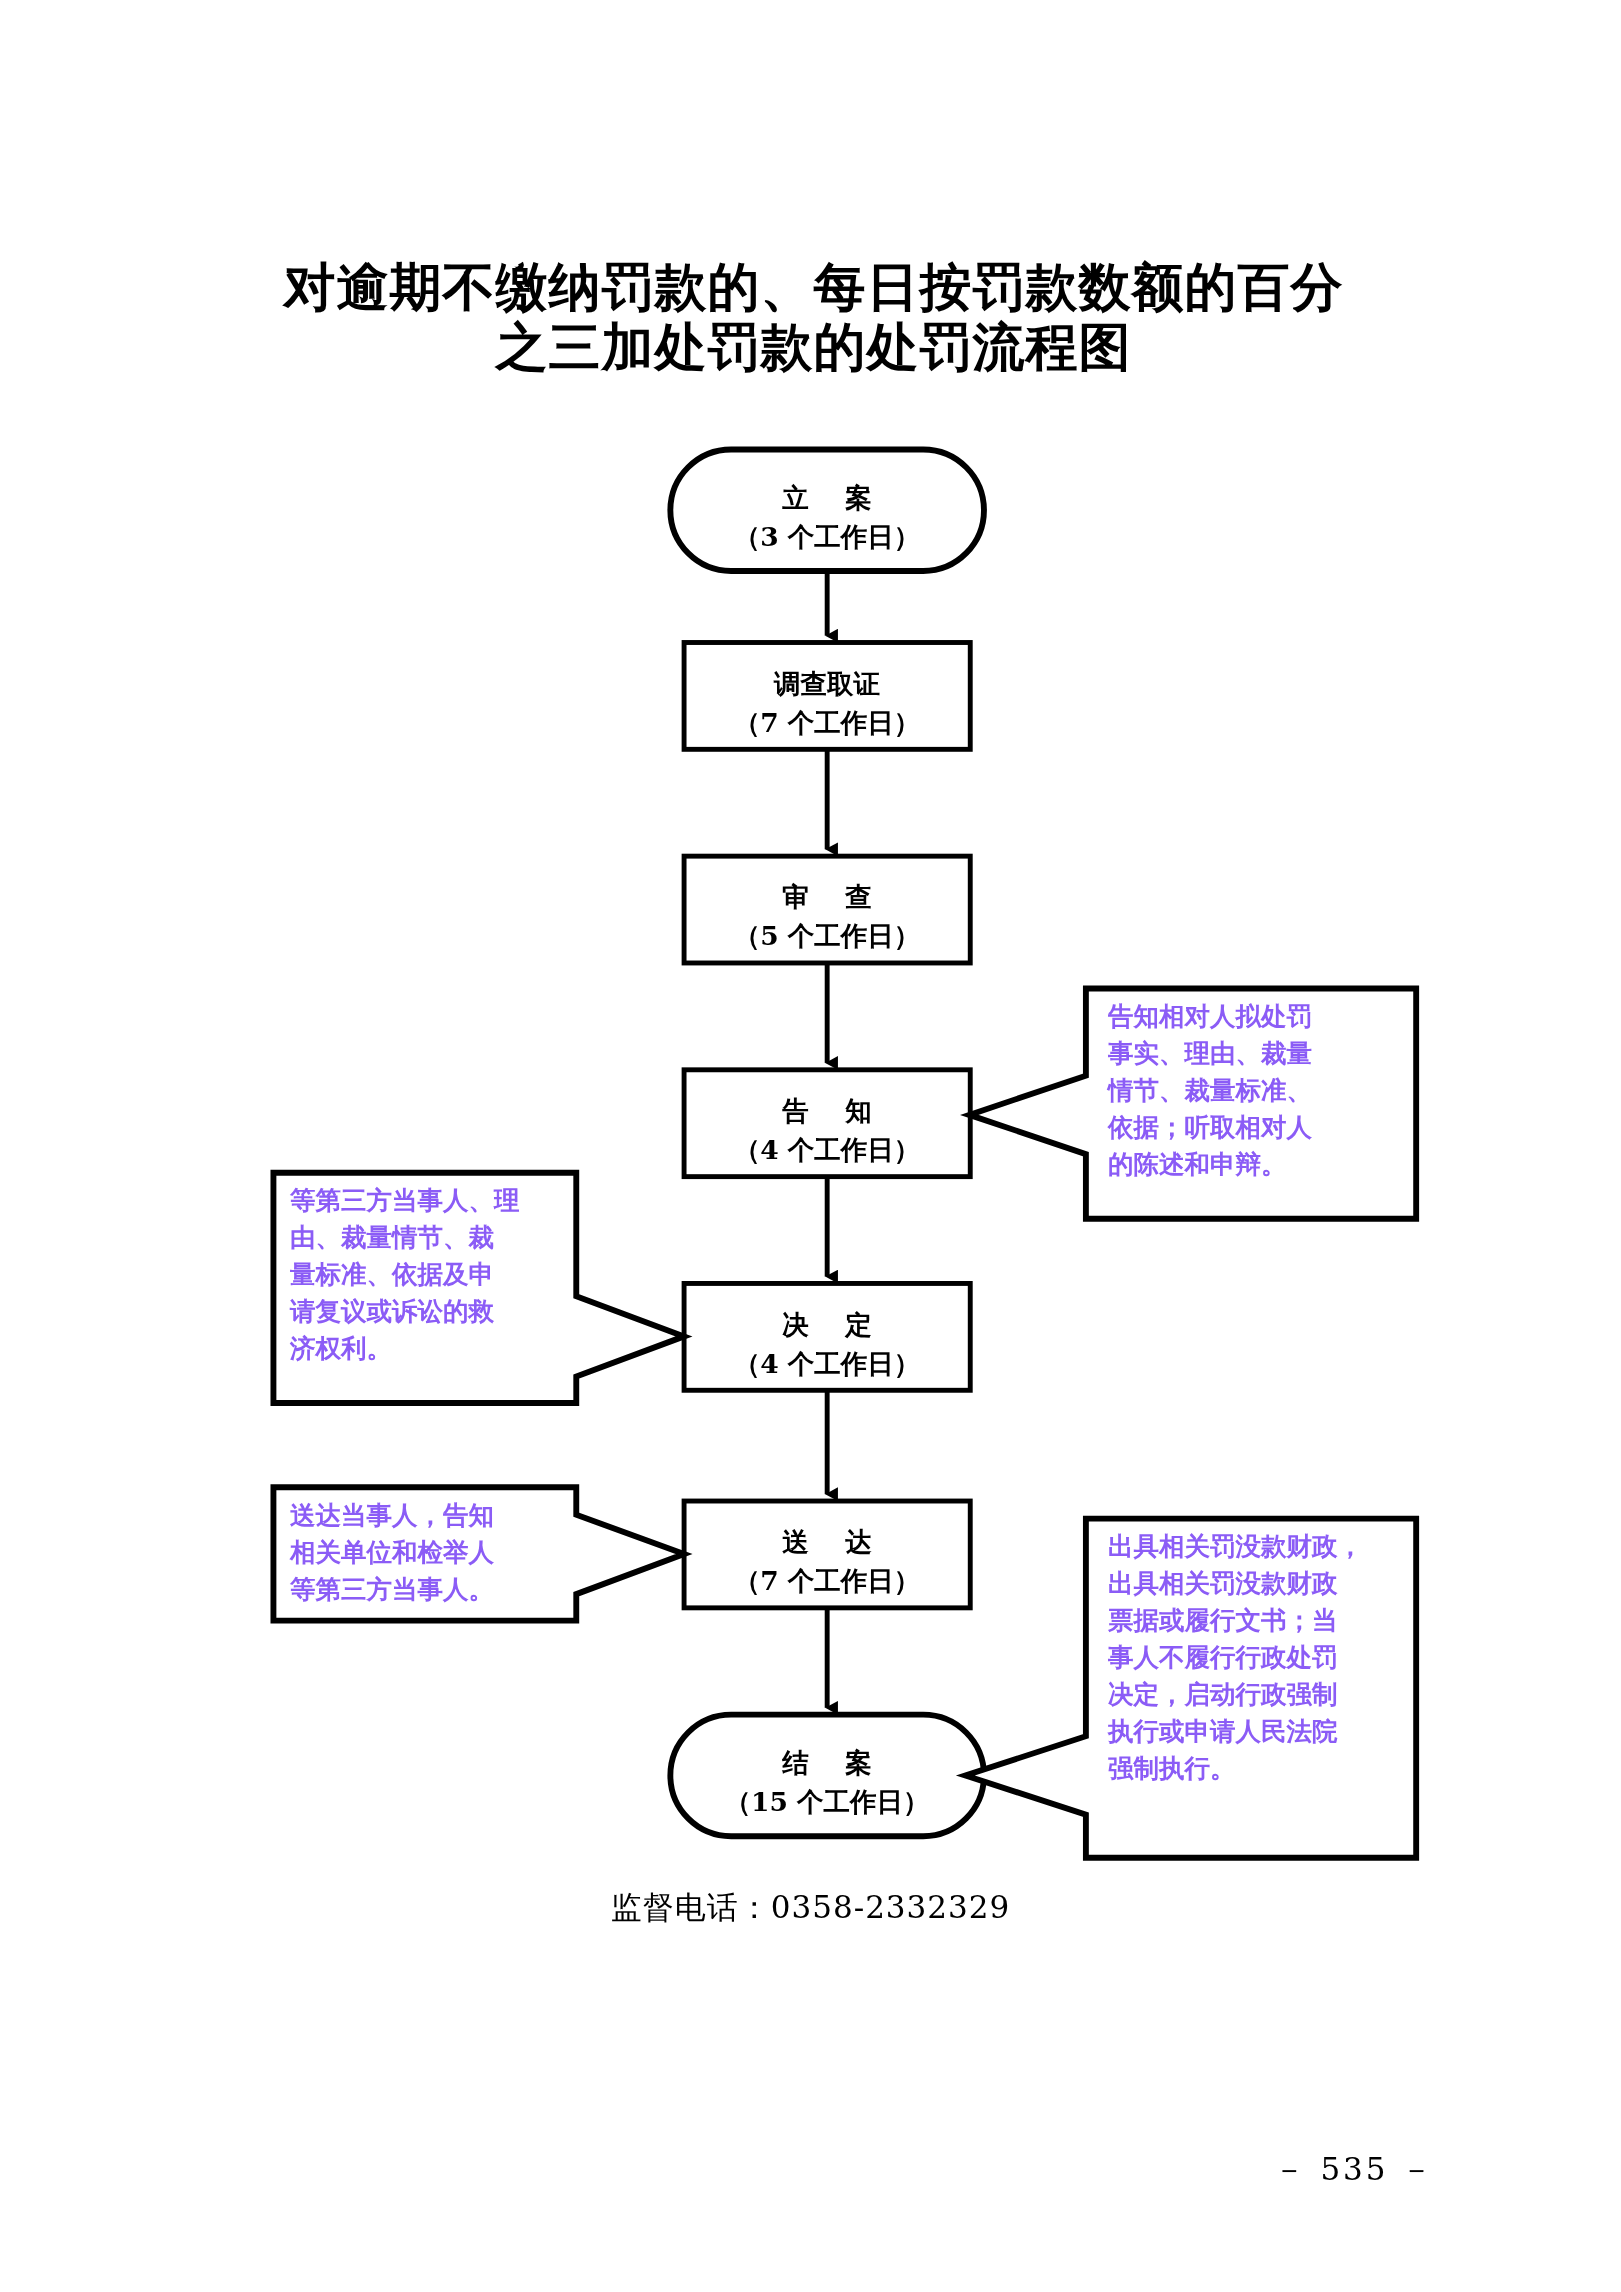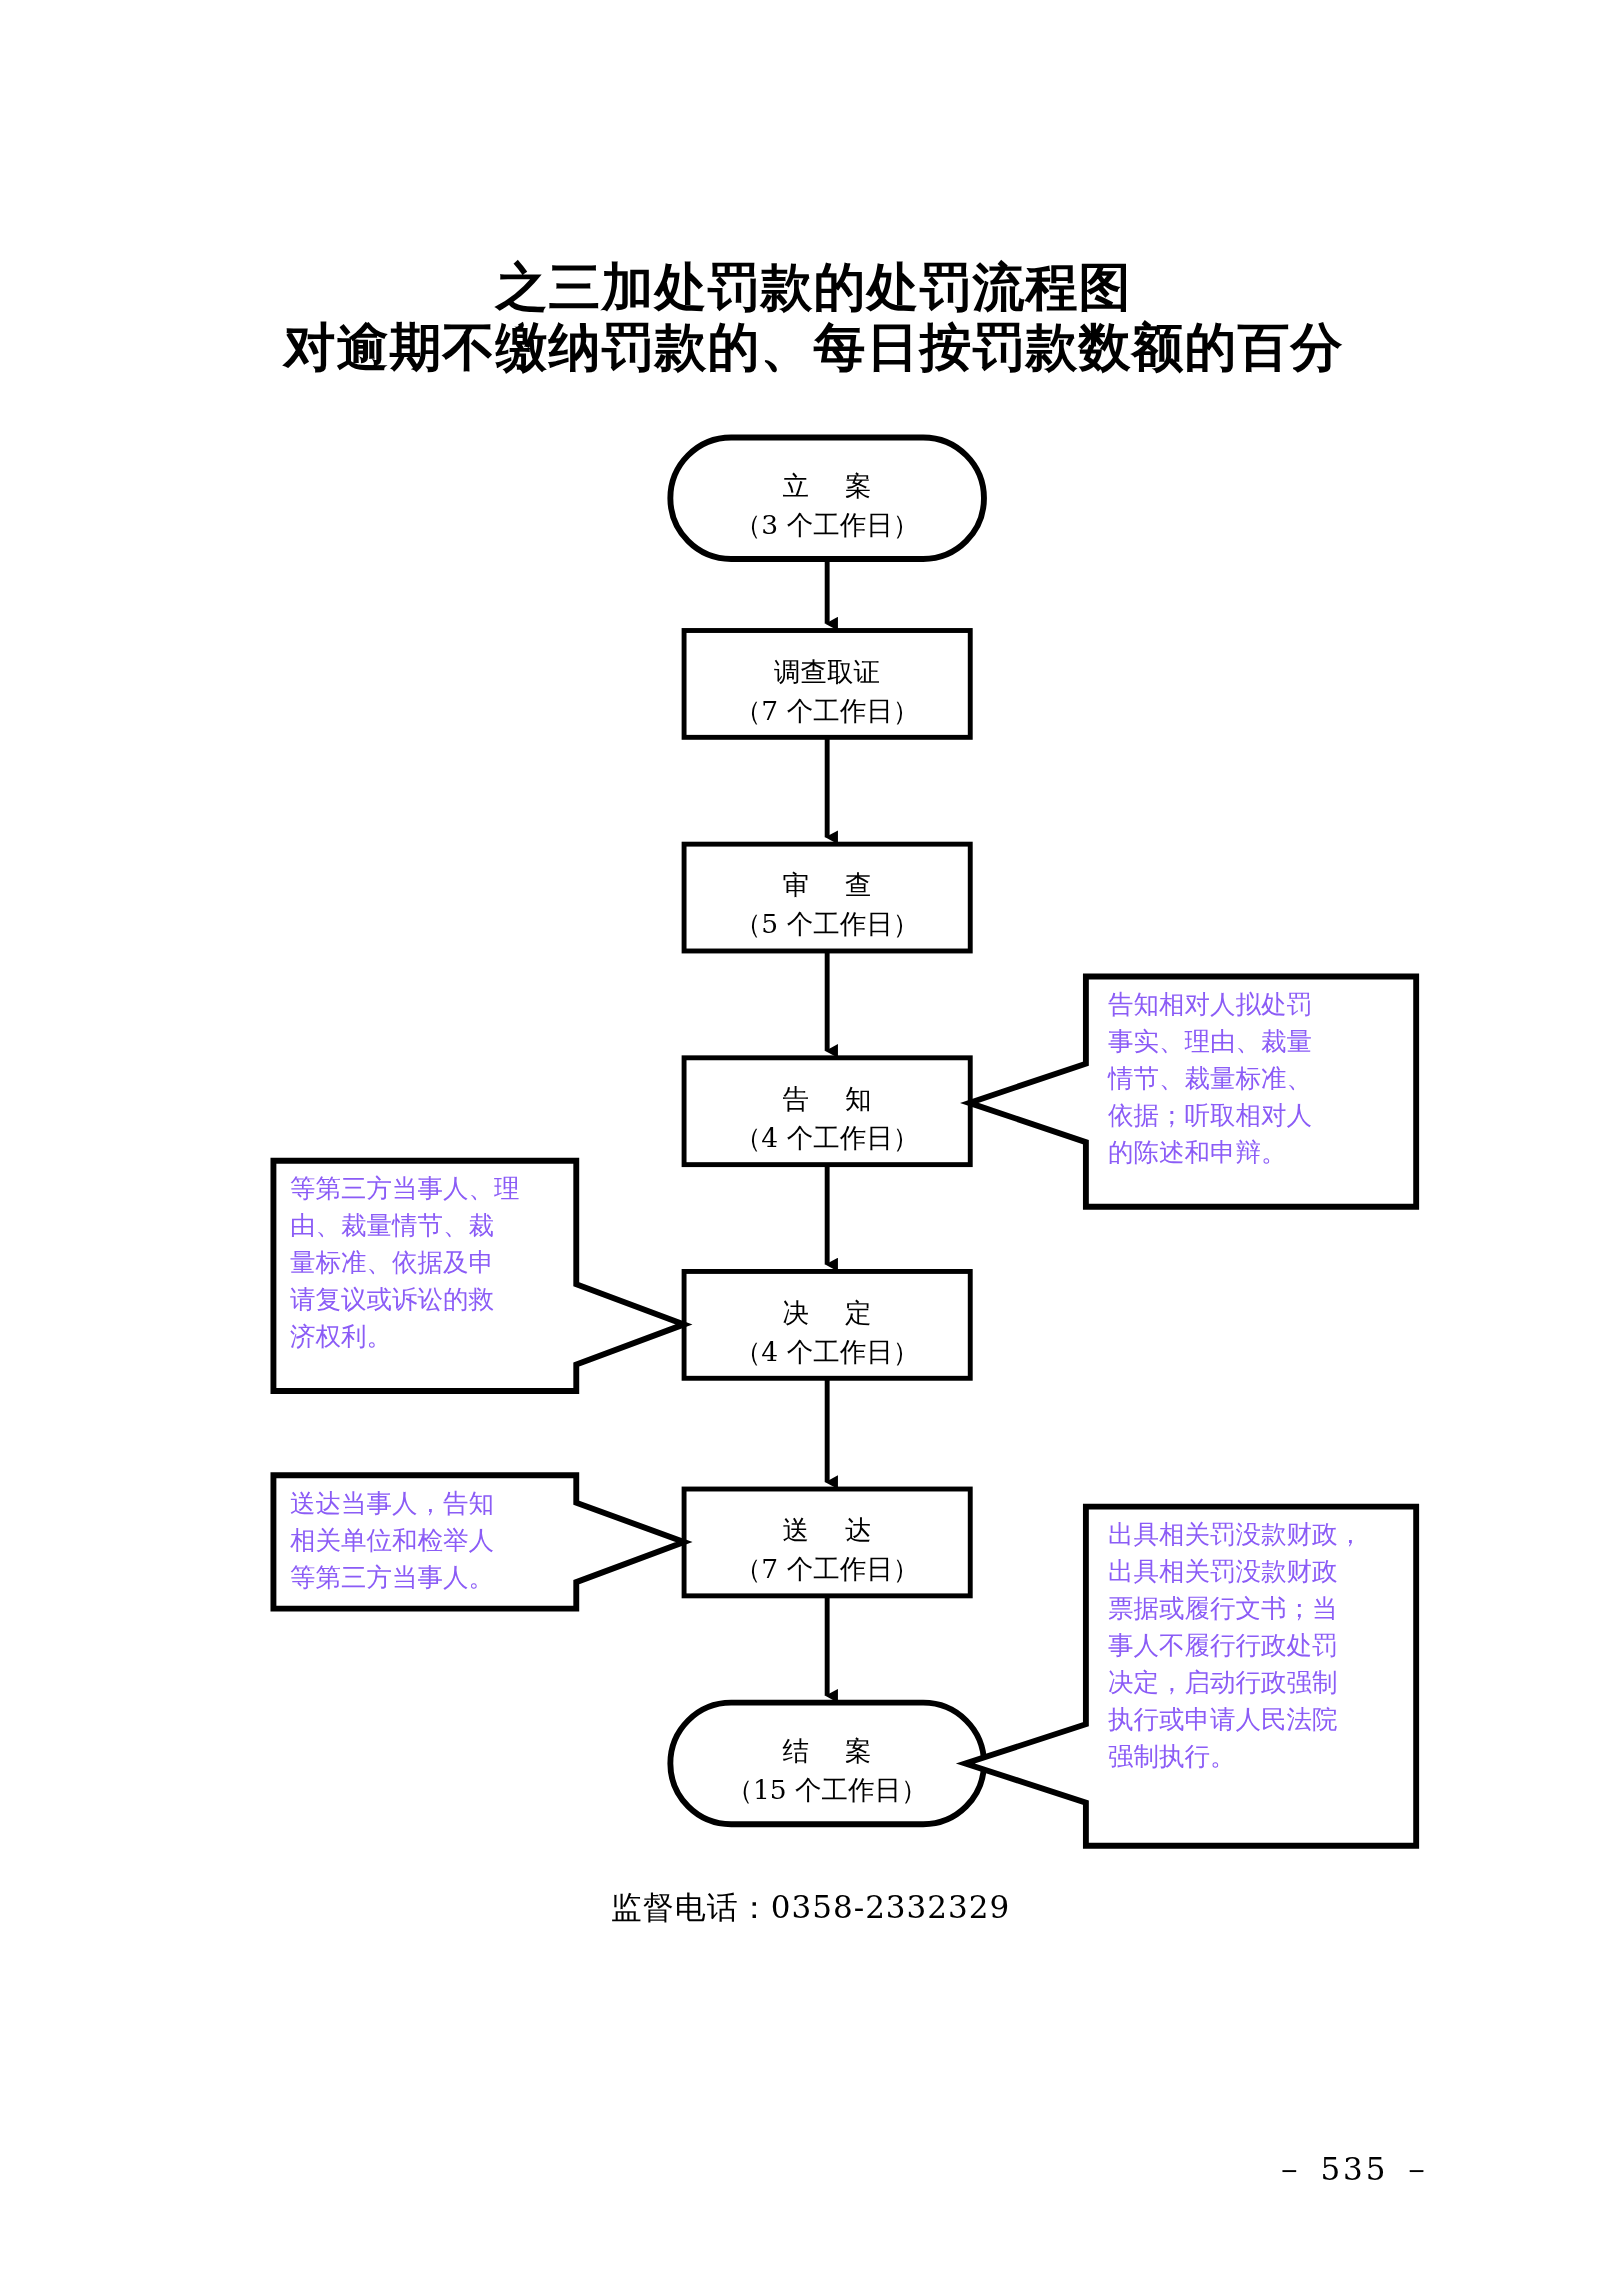--- a/index.html
+++ b/index.html
@@ -32,23 +32,24 @@
     letter-spacing: 1px;
     white-space: nowrap;
   }
   .title-line.l1 { margin-left: 5.9px; }
   .title-line.l2 { margin-left: 5.9px; }
 
   
   #diagram {
     position: absolute;
     left: 0;
-    top: 0;
+    top: 12px;
     width: 1621px;
     height: 1755px;
+    font-weight: bold;
   }
   #diagram svg {
     position: absolute;
     left: 0;
     top: 0;
     width: 1621px;
     height: 2293px;
     overflow: visible;
   }
 
@@ -93,22 +94,22 @@
     top: 2149px;
     font-family: "DejaVu Serif", "Liberation Serif", serif;
     font-size: 31px;
     letter-spacing: 2.9px;
   }
 </style>
 </head>
 <body>
 
 <div id="title-block">
+  <div class="title-line l1">对逾期不缴纳罚款的、每日按罚款数额的百分</div>
   <div class="title-line l2">之三加处罚款的处罚流程图</div>
-  <div class="title-line l1">对逾期不缴纳罚款的、每日按罚款数额的百分</div>
 </div>
 
 <div id="diagram">
 
   <svg viewBox="0 0 1654 2339">
     <defs>
       <marker id="arrowhead" markerWidth="14" markerHeight="13" refX="7" refY="11" orient="auto" markerUnits="userSpaceOnUse">
         <polygon points="0,0 14,0 7,13" fill="#000000"></polygon>
       </marker>
     </defs>

